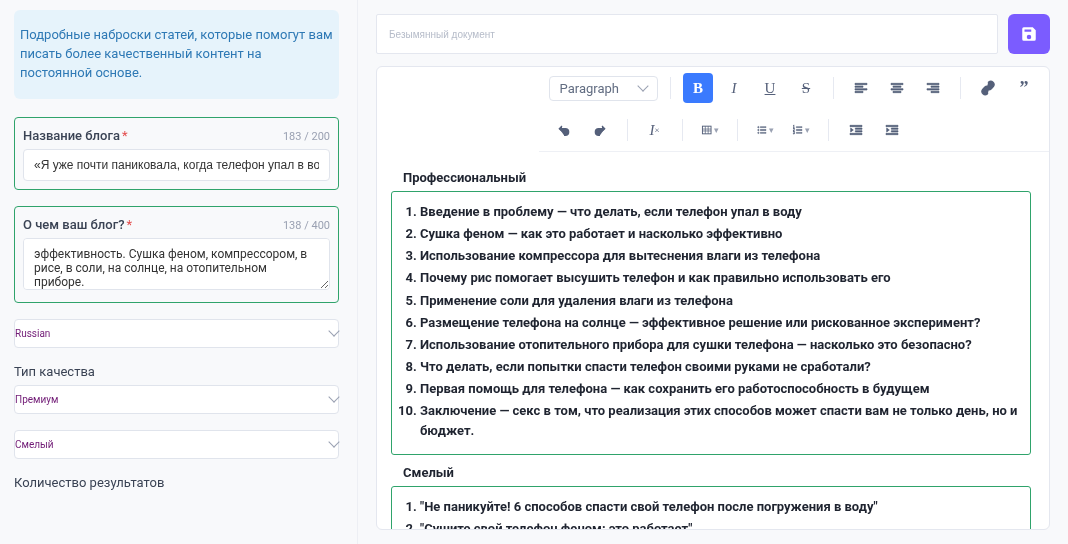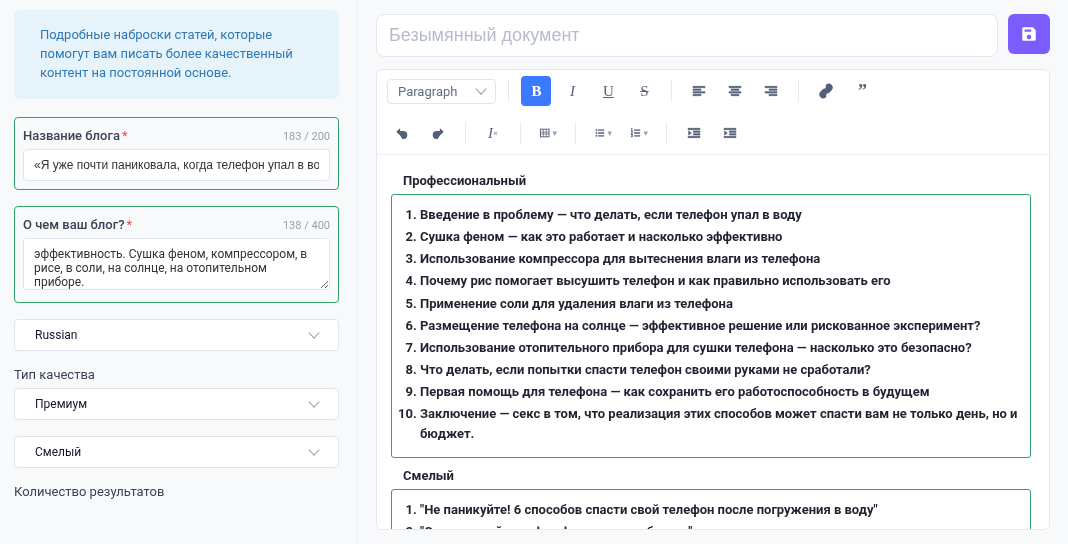--- a/index.html
+++ b/index.html
@@ -1,42 +1,42 @@
 <!DOCTYPE html>
 <html><head>
 <meta charset="utf-8">
 <style>
   * { box-sizing: border-box; }
   html, body { margin: 0; padding: 0; font-family: -apple-system, BlinkMacSystemFont, "Segoe UI", Roboto, Arial, sans-serif; background: #f8f9fb; color: #1f2430; }
   body { width: 1068px; height: 544px; overflow: hidden; }
   .app { display: flex; width: 100%; height: 100%; }
   
   .left { width: 357px; padding: 10px 18px 10px 14px; overflow-y: auto; }
-  .banner { background: #e6f3fb; border-radius: 6px; padding: 16px 26px; color: #2e79b5; font-size: 13px; line-height: 1.45; margin-bottom: 18px; }
+  .banner { background: #e6f3fb; border-radius: 6px; padding: 16px 6px; color: #2e79b5; font-size: 13px; line-height: 1.45; margin-bottom: 18px; }
   .field { margin-bottom: 16px; }
   .field.highlight { border: 1px solid #2fa36b; border-radius: 4px; padding: 10px 8px 8px; }
   .lblrow { display: flex; justify-content: space-between; align-items: baseline; font-size: 13px; color: #3a4354; margin-bottom: 6px; }
   .lbl { font-weight: 500; }
   .req { color: #e34a4a; margin-left: 2px; }
   .counter { font-size: 11px; color: #9aa1b2; }
   .txt-input { width: 100%; font-size: 12px; padding: 8px 10px; border: 1px solid #e0e4ec; border-radius: 4px; color: #333; background: #fff; }
   .txt-input::placeholder { color: #9aa1b2; }
   textarea.txt-input { resize: vertical; height: 52px; font-family: inherit; }
   .plain-label { font-size: 13px; color: #3a4354; margin-bottom: 6px; display: flex; align-items:center; gap:4px;}
-  .select { position: relative; width: 100%; border: 1px solid #e0e4ec; border-radius: 4px; background: #fff; font-size: 12px; color: #0f172a; padding: 8px 20px; cursor: pointer; display:flex; justify-content:space-between; align-items:center;}
+  .select { position: relative; width: 100%; border: 1px solid #e0e4ec; border-radius: 4px; background: #fff; font-size: 10px; color: #701a75; padding: 8px 0; cursor: pointer; display:flex; justify-content:space-between; align-items:center;}
   .caret { width: 8px; height: 8px; border-right: 1.5px solid #9aa1b2; border-bottom: 1.5px solid #9aa1b2; transform: rotate(45deg); margin-top:-4px;}
   .help-icon { display:inline-flex; width:14px; height:14px; border-radius:50%; background:#cfd4de; color:#fff; font-size:10px; font-weight:bold; justify-content:center; align-items:center;}
   
   .right { flex: 1; border-left: 1px solid #edeff4; padding: 14px 18px; display:flex; flex-direction:column; overflow:hidden;}
   .titlebar { display:flex; gap:10px; margin-bottom:12px; }
-  .title-input { flex:1; border:1px solid #e4e7ef; border-radius:8px; padding:10px 12px; font-size:18px; color:#333; }
+  .title-input { flex:1; border:1px solid #e4e7ef; border-radius:2px; padding:10px 12px; font-size:10px; color:#333; }
   .title-input::placeholder { color:#b6bcc9; }
   .save-btn { width:42px; height:40px; background:#7b5cff; border:none; border-radius:6px; display:flex; align-items:center; justify-content:center; cursor:pointer; }
   .save-btn svg { width:18px; height:18px; fill:#fff;}
-  .editor-card { flex:1; border:1px solid #e4e7ef; border-radius:6px; background:#fff; display:flex; flex-direction:column; overflow:hidden;}
+  .editor-card { flex:1; border:1px solid #e4e7ef; border-radius:6px; background:#fff; display:flex; flex-direction:column; overflow:hidden;align-items:flex-end;}
   .toolbar { border-bottom:1px solid #eef0f5;}
   .tb-row { display:flex; align-items:center; gap:6px; padding:6px 10px; flex-wrap:wrap;}
   .style-select { border:1px solid #e0e4ec; border-radius:4px; padding:4px 10px; font-size:13px; color:#626d82; display:flex; align-items:center; gap:20px; cursor:pointer; min-width:92px; justify-content:space-between;}
   .tb-btn { width:30px; height:30px; border:none; background:transparent; color:#55607a; border-radius:4px; cursor:pointer; display:flex; align-items:center; justify-content:center; font-family:Georgia, serif; font-size:15px;}
   .tb-btn.active { background:#3a7afe; color:#fff; font-weight:bold;}
   .tb-btn svg { width:16px; height:16px; fill:currentColor; stroke:currentColor; }
   .tb-sep { width:1px; height:22px; background:#e6e9f1; margin:0 6px;}
   .dd-caret { font-size:9px; margin-left:2px; color:#9aa1b2;}
   .content { padding: 10px 18px 24px 14px; overflow-y:auto; font-size:13px; }
   .section-heading { font-weight:700; margin:8px 0 6px 12px; }

